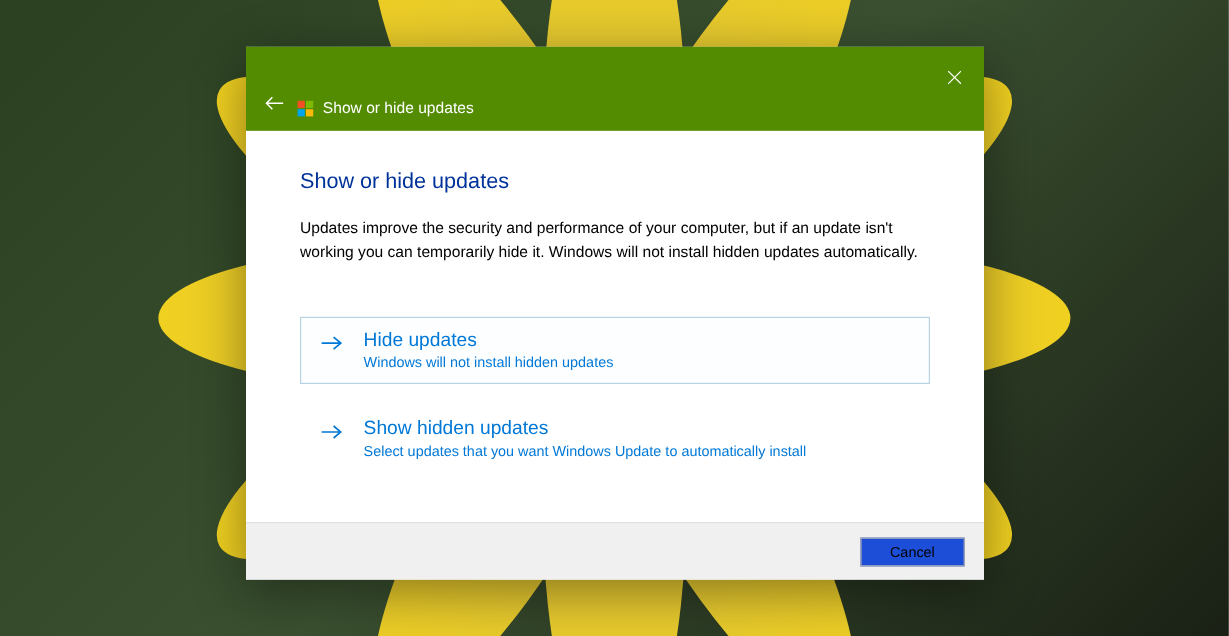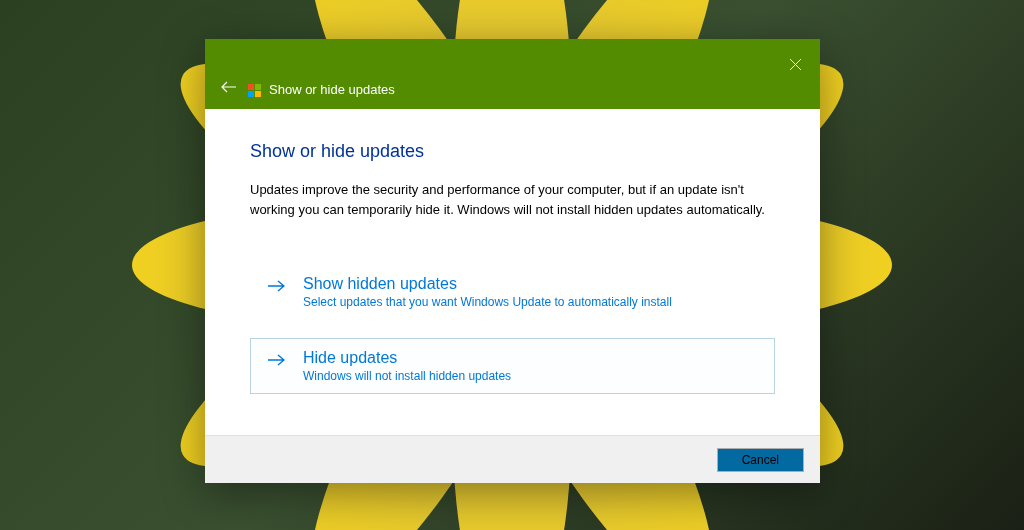--- a/index.html
+++ b/index.html
@@ -193,21 +193,21 @@
       background: #f0f0f0;
       height: 48px;
       display: flex;
       align-items: center;
       justify-content: flex-end;
       padding: 0 16px;
       border-top: 1px solid #e0e0e0;
     }
     
     .cancel-btn {
-      background: #0369a1;
+      background: #1d4ed8;
       border: 1px solid #adadad;
       padding: 4px 24px;
       font-size: 12px;
       font-family: inherit;
       cursor: pointer;
     }
   </style>
 </head>
 <body>
 
@@ -247,42 +247,42 @@
         <span></span>
         <span></span>
     </span>
     <span class="header-title">Show or hide updates</span>
   </div>
 
   <div class="dialog-body">
     <h1 class="page-title">Show or hide updates</h1>
     <p class="description">Updates improve the security and performance of your computer, but if an update isn't working you can temporarily hide it. Windows will not install hidden updates automatically.</p>
 
+    <div class="option selected">
+      <span class="option-arrow">
+        <svg width="18" height="14" viewBox="0 0 18 14">
+          <path d="M11 2 L17 7 L11 12 M17 7 L1 7" stroke="#0078d7" stroke-width="1.4" fill="none"></path>
+        </svg>
+      </span>
+      <div class="option-content">
+        <div class="option-title">Hide updates</div>
+        <div class="option-subtitle">Windows will not install hidden updates</div>
+      </div>
+    </div>
+
     <div class="option">
       <span class="option-arrow">
         <svg width="18" height="14" viewBox="0 0 18 14">
           <path d="M11 2 L17 7 L11 12 M17 7 L1 7" stroke="#0078d7" stroke-width="1.4" fill="none"></path>
         </svg>
       </span>
       <div class="option-content">
         <div class="option-title">Show hidden updates</div>
         <div class="option-subtitle">Select updates that you want Windows Update to automatically install</div>
       </div>
     </div>
-
-    <div class="option selected">
-      <span class="option-arrow">
-        <svg width="18" height="14" viewBox="0 0 18 14">
-          <path d="M11 2 L17 7 L11 12 M17 7 L1 7" stroke="#0078d7" stroke-width="1.4" fill="none"></path>
-        </svg>
-      </span>
-      <div class="option-content">
-        <div class="option-title">Hide updates</div>
-        <div class="option-subtitle">Windows will not install hidden updates</div>
-      </div>
-    </div>
   </div>
 
   <div class="dialog-footer">
     <button class="cancel-btn">Cancel</button>
   </div>
 
 </div>
 
 </body></html>

